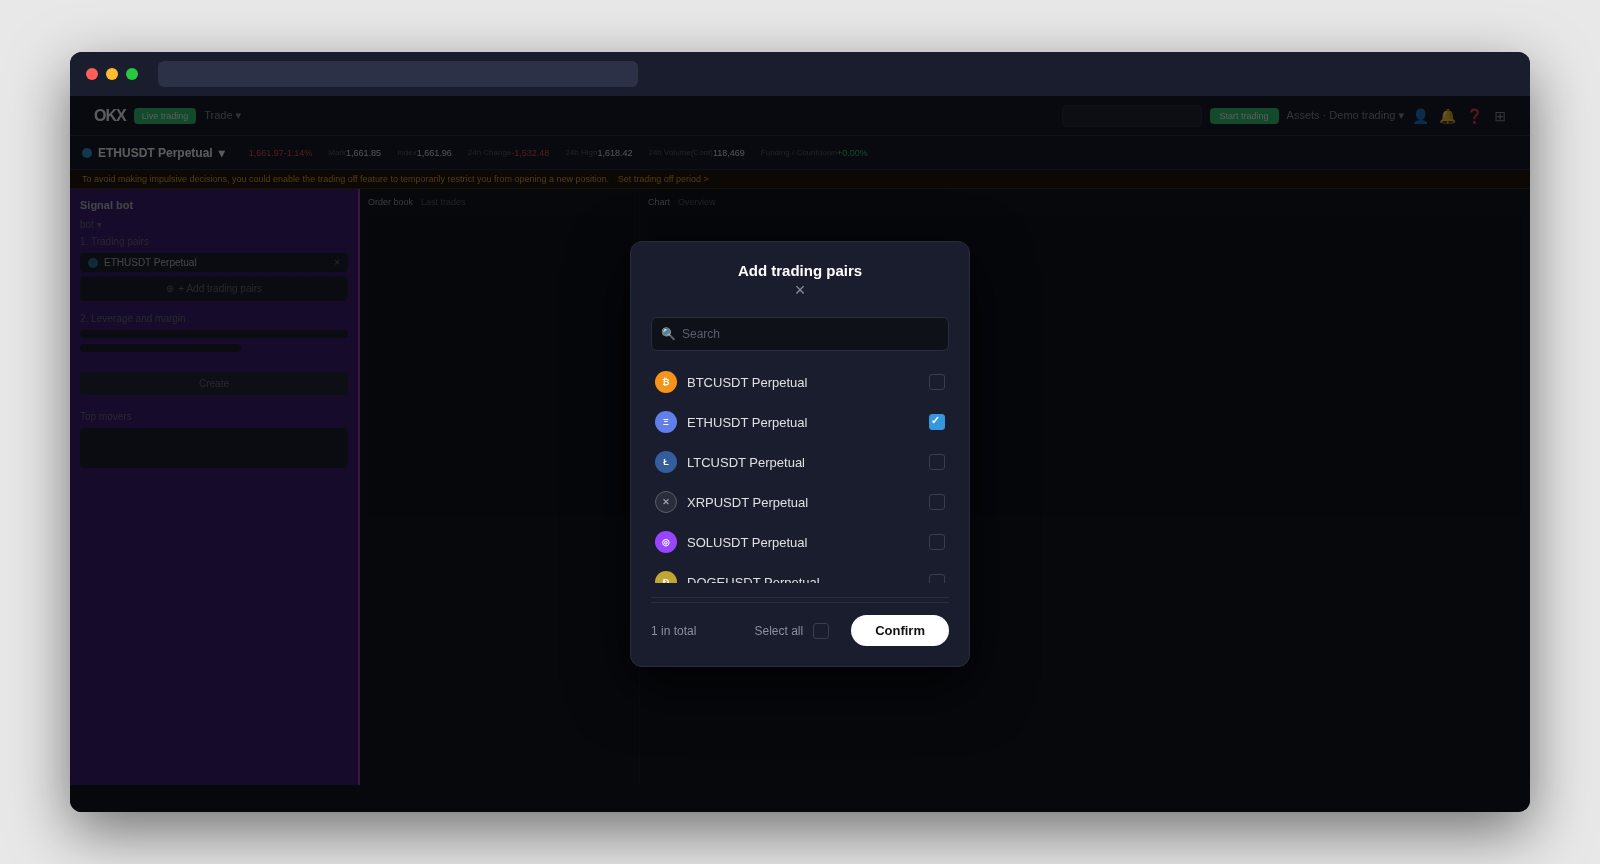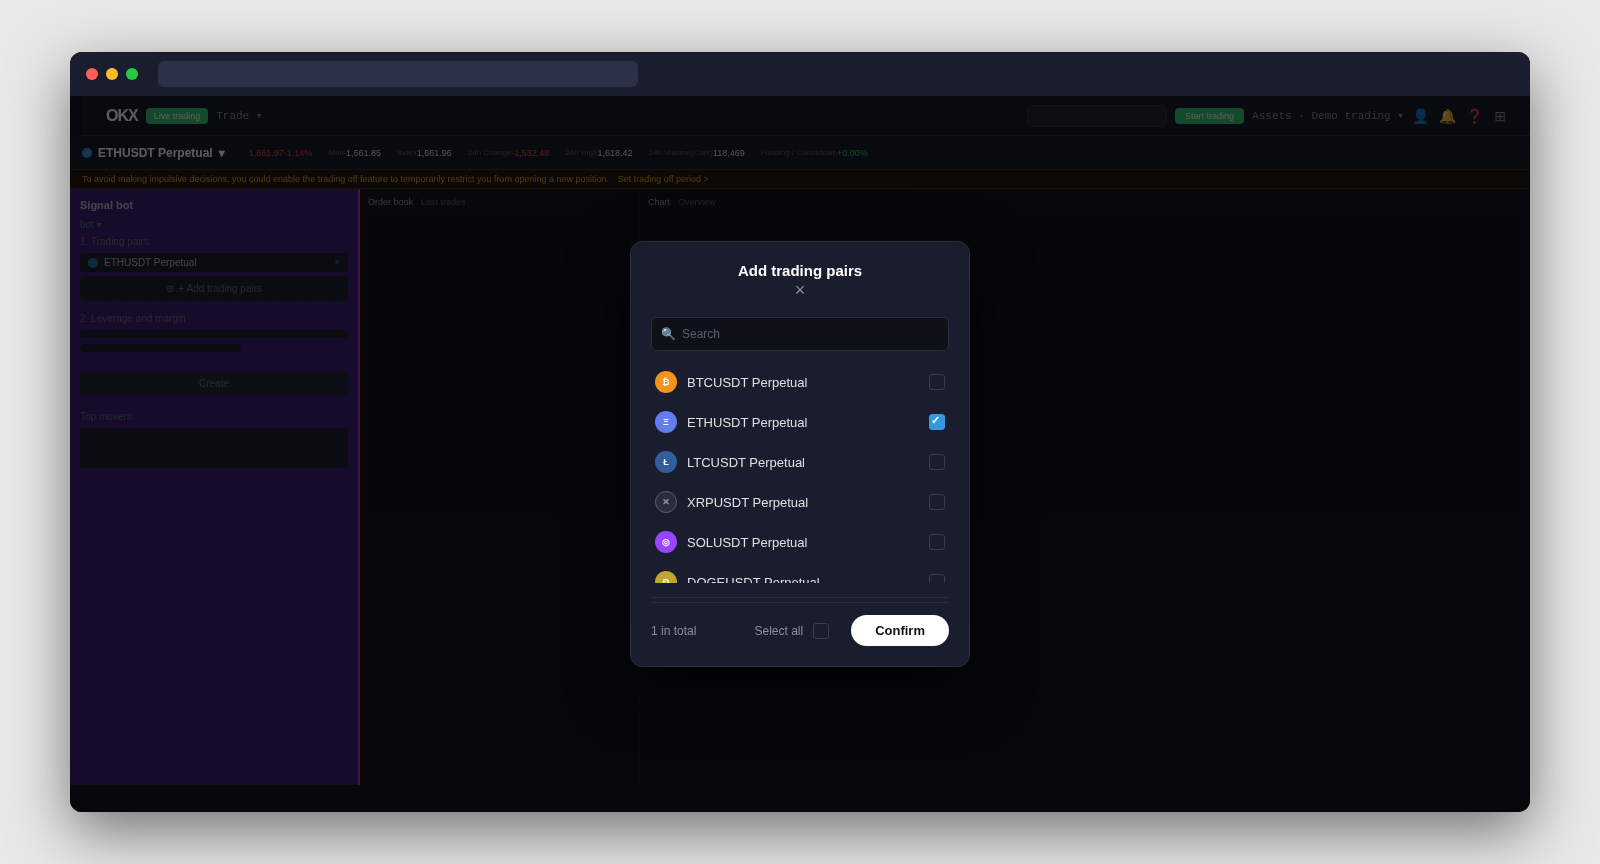--- a/index.html
+++ b/index.html
@@ -67,21 +67,20 @@
     
     .top-nav {
       background: #131722;
       height: 40px;
       display: flex;
       align-items: center;
       padding: 0 24px;
       gap: 8px;
       border-bottom: 1px solid #2a2d3a;
       opacity: 0.7;
-      margin-left: 12px;
     }
 
     .okx-logo {
       color: #fff;
       font-weight: 900;
       font-size: 16px;
       letter-spacing: -1px;
     }
 
     .nav-btn {
@@ -91,21 +90,20 @@
       padding: 3px 8px;
       border-radius: 4px;
       font-size: 9px;
       cursor: pointer;
     }
 
     .nav-link {
       color: #8a8f9e;
       font-size: 11px;
       cursor: pointer;
-      font-family: Liberation Mono, monospace;
     }
 
     .nav-search {
       background: #1e2130;
       border: 1px solid #2a2d3a;
       border-radius: 4px;
       height: 22px;
       width: 140px;
       margin-left: auto;
     }

